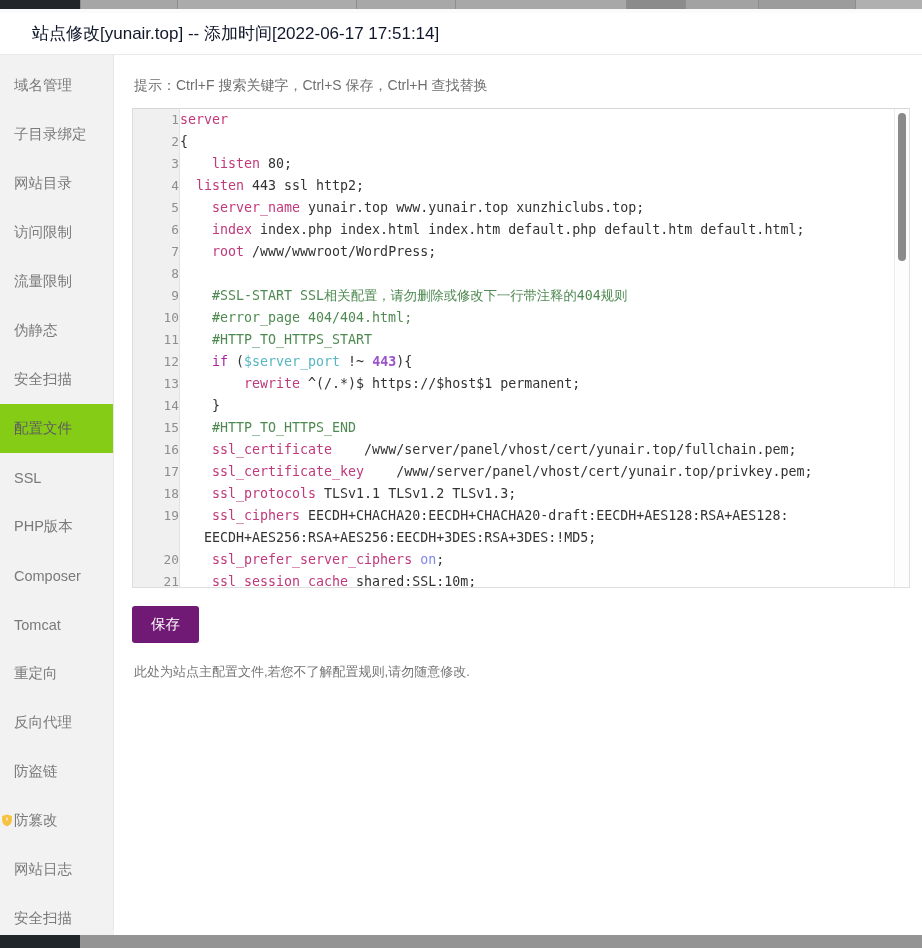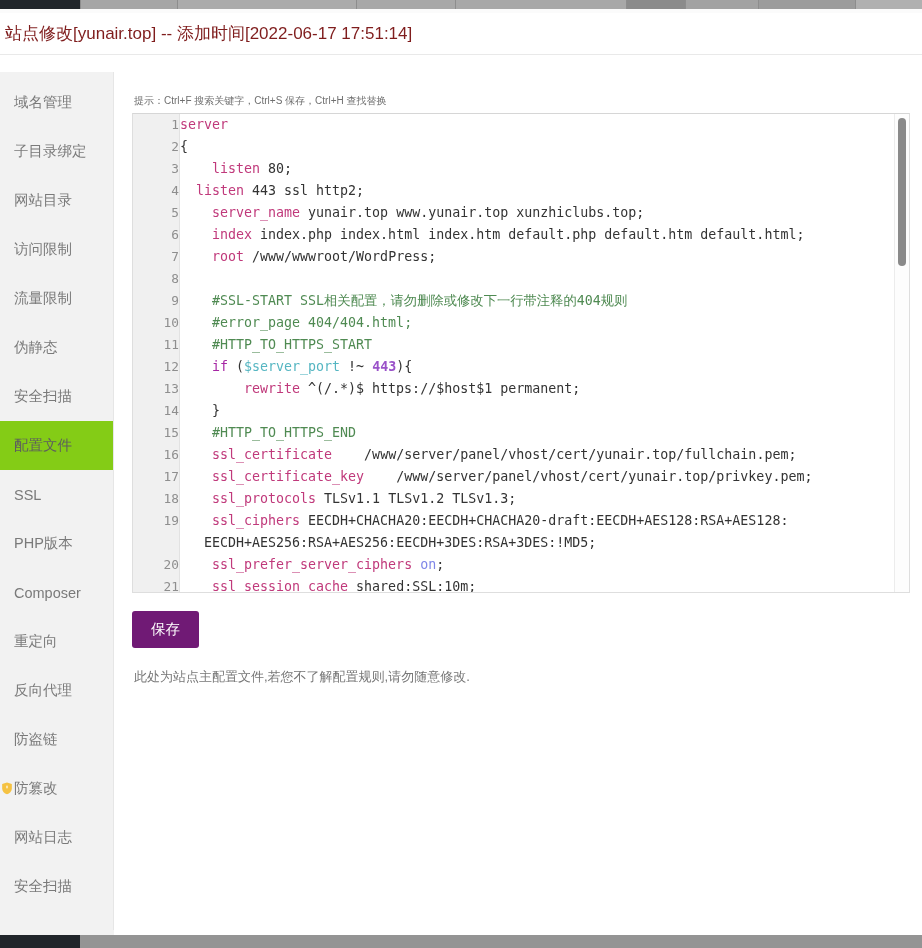--- a/index.html
+++ b/index.html
@@ -51,29 +51,30 @@
     width: 922px; height: 42px;
     box-sizing: border-box;
     background: #ffffff;
     border-bottom: 1px solid #e9e9e9;
     display: flex;
     align-items: center;
     padding-left: 5px;
   }
   #dialog-title .title-text {
     font-size: 17px;
-    color: #7f1d1d;
+    color: #0f172a;
     letter-spacing: 0px;
     white-space: nowrap;
+    margin-left: 27px;
   }
 
   
   #dialog-body {
     position: absolute;
-    top: 72px; left: 0;
+    top: 55px; left: 0;
     width: 922px;
     height: 875px;
     display: flex;
     background: #ffffff;
     justify-content: center;
   }
 
   
   #sidebar {
     width: 114px;
@@ -110,23 +111,23 @@
 
   
   #main {
     flex: 1;
     background: #ffffff;
     padding: 22px 12px 0 18px;
     box-sizing: border-box;
     position: relative;
   }
   #hint-text {
-    font-size: 10px;
+    font-size: 14px;
     color: #6f6f6f;
-    margin: 0 0 5px 2px;
+    margin: 0 0 13px 2px;
     white-space: nowrap;
   }
 
   
   #editor-wrap {
     position: relative;
     height: 480px;
     border: 1px solid #dedede;
     border-top: 1px solid #d6d6d6;
     background: #ffffff;
@@ -282,20 +283,23 @@
       <div class="side-item">
         <span>SSL</span>
       </div>
       <div class="side-item">
         <span>PHP版本</span>
       </div>
       <div class="side-item">
         <span>Composer</span>
       </div>
       <div class="side-item">
+        <span>Tomcat</span>
+      </div>
+      <div class="side-item">
         <span>重定向</span>
       </div>
       <div class="side-item">
         <span>反向代理</span>
       </div>
       <div class="side-item">
         <span>防盗链</span>
       </div>
       <div class="side-item has-icon">
         <span class="shield-ico"><svg viewBox="0 0 12 14" width="12" height="13">

